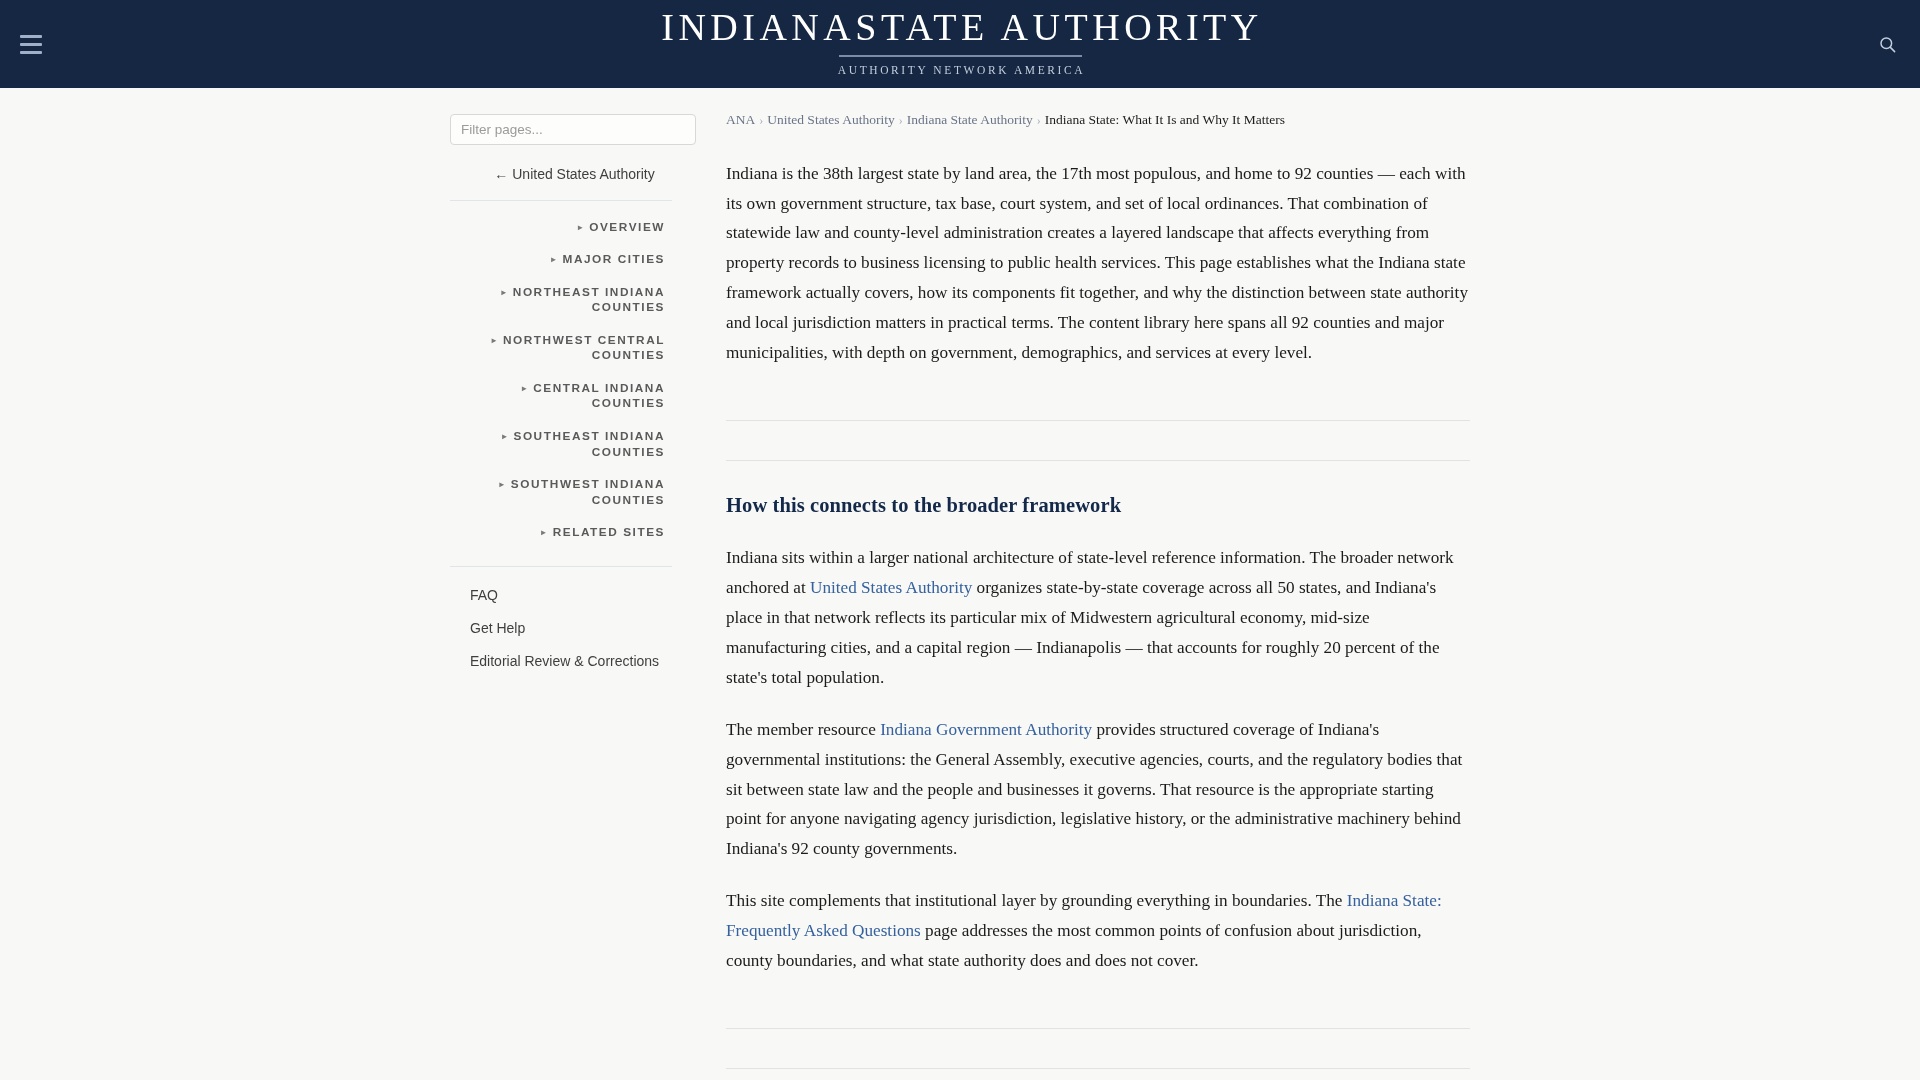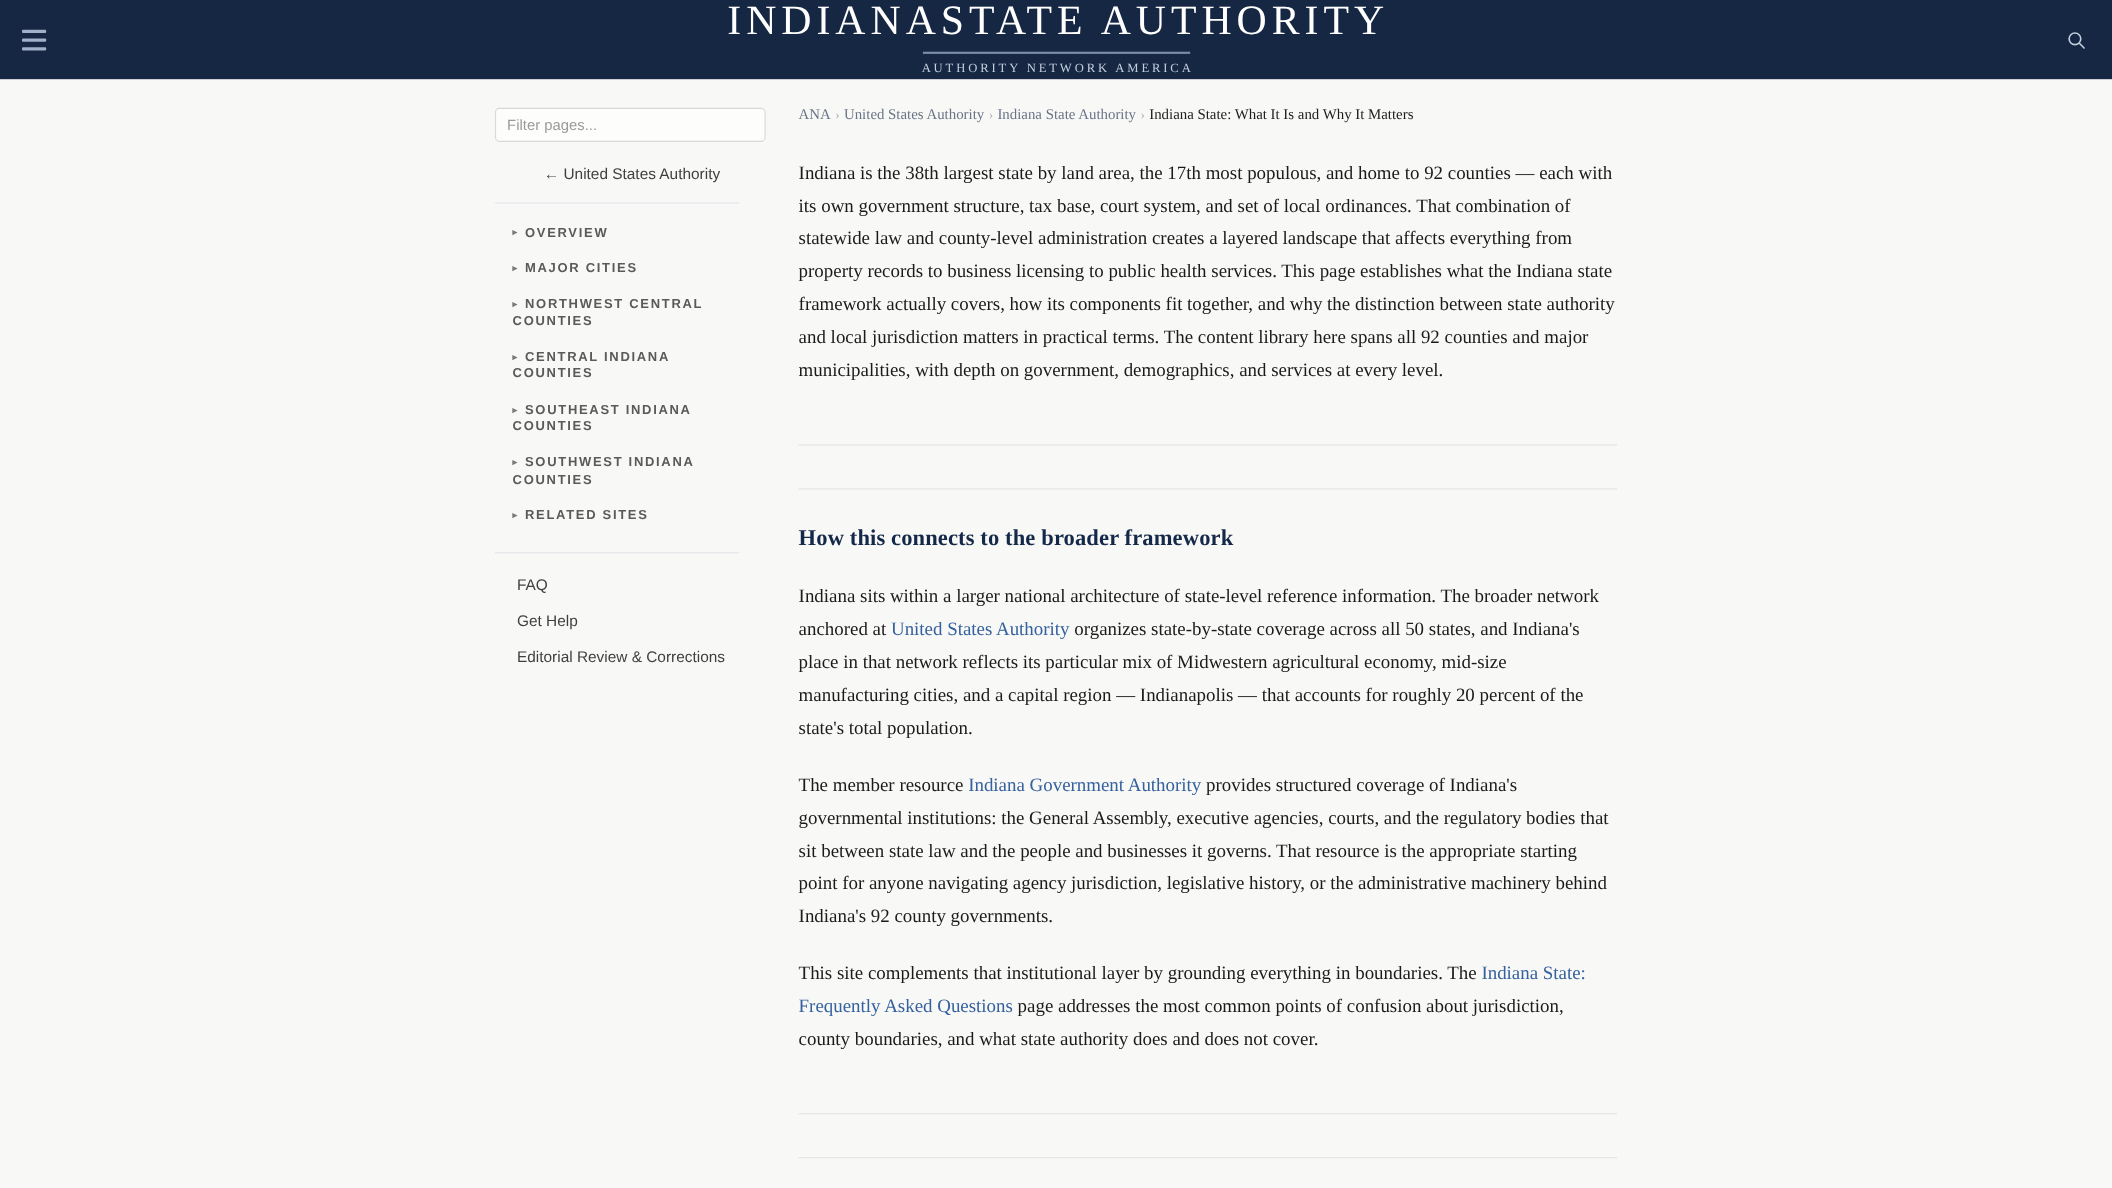--- a/index.html
+++ b/index.html
@@ -13,21 +13,21 @@
     background: #f8f8f6;
   }
   body {
     font-family: "Liberation Sans", sans-serif;
     color: #222;
   }
 
   
   .site-header {
     position: relative;
-    height: 72px;
+    height: 88px;
     background: #152742;
     display: flex;
     align-items: center;
     justify-content: center;
     overflow: hidden;
   }
   .hamburger {
     position: absolute;
     left: 16px;
     top: 50%;
@@ -131,21 +131,21 @@
     white-space: nowrap;
     text-align: center;
   }
 
   .side-divider {
     margin-top: 18px;
     border-top: 1px solid #e1e4e9;
     width: 222px;
   }
 
-  .nav-list { padding-top: 10px; }
+  .nav-list { padding-top: 10px; text-align: right; }
   .nav-item {
     display: block;
     padding: 8.5px 0 8.5px 16px;
     color: #5a5a5a;
     font-size: 11.8px;
     font-weight: bold;
     letter-spacing: 1.55px;
     text-transform: uppercase;
     text-decoration: none;
     cursor: pointer;
@@ -272,20 +272,21 @@
   <aside class="sidebar">
     <input class="filter-input" type="text" placeholder="Filter pages..." style="">
 
     <a class="back-link">← United States Authority</a>
 
     <div class="side-divider"></div>
 
     <nav class="nav-list">
       <a class="nav-item"><span class="tri">▸</span><span>OVERVIEW</span></a>
       <a class="nav-item"><span class="tri">▸</span><span>MAJOR CITIES</span></a>
+      <a class="nav-item"><span class="tri">▸</span><span>NORTHEAST INDIANA COUNTIES</span></a>
       <a class="nav-item"><span class="tri">▸</span><span>NORTHWEST CENTRAL COUNTIES</span></a>
       <a class="nav-item"><span class="tri">▸</span><span>CENTRAL INDIANA COUNTIES</span></a>
       <a class="nav-item"><span class="tri">▸</span><span>SOUTHEAST INDIANA COUNTIES</span></a>
       <a class="nav-item"><span class="tri">▸</span><span>SOUTHWEST INDIANA COUNTIES</span></a>
       <a class="nav-item"><span class="tri">▸</span><span>RELATED SITES</span></a>
     </nav>
 
     <div class="side-divider-2"></div>
 
     <nav class="util-list">

